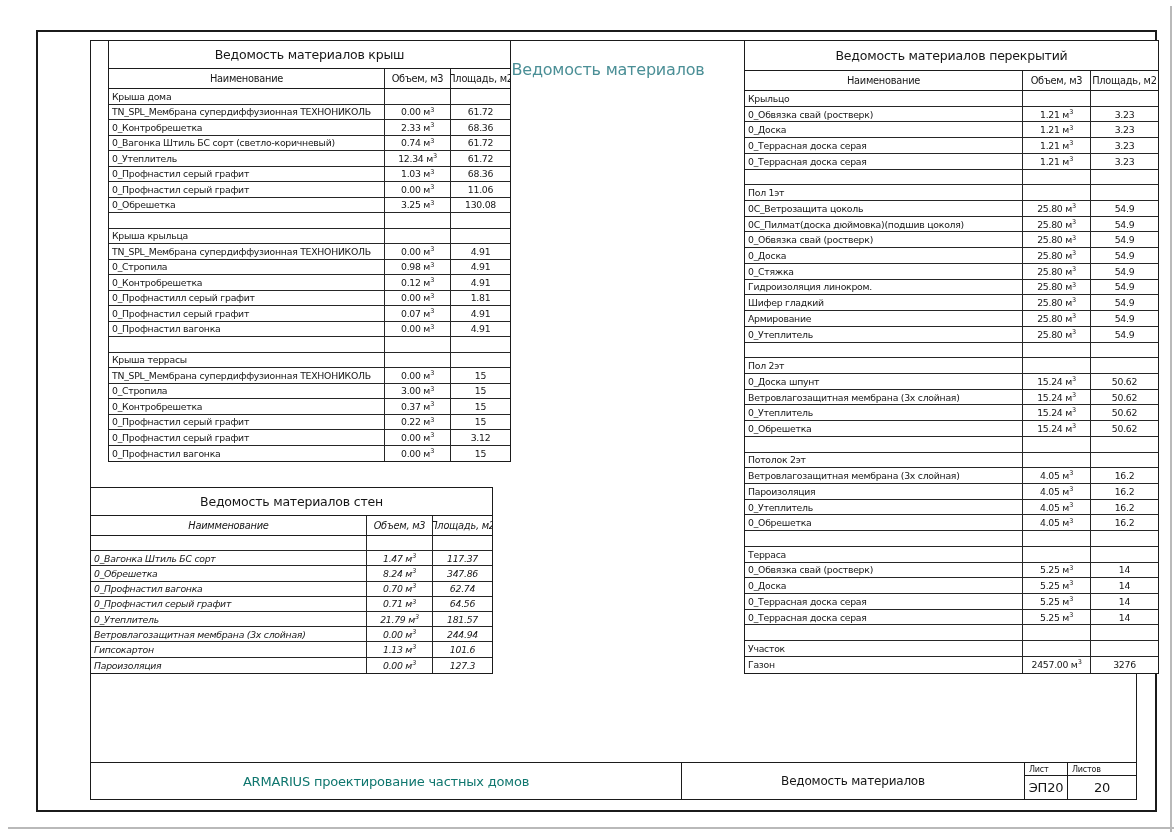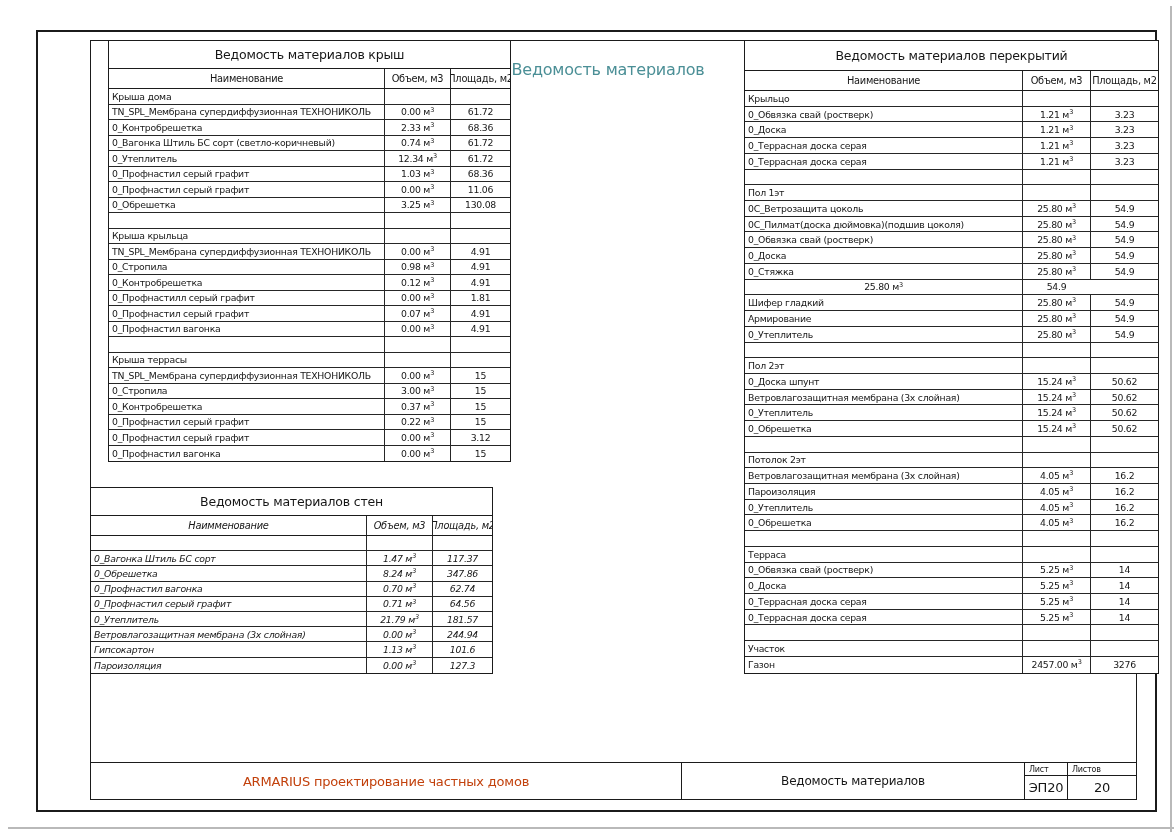--- a/index.html
+++ b/index.html
@@ -64,21 +64,21 @@
   .title-block {
     position:absolute; left:90px; top:762px; width:1047px; height:38px;
     border:1.5px solid #1b1b1b;
     display:grid; grid-template-columns:590px 343px 43px 1fr;
     background:#fff;
   }
   .tb-cell { border-left:1.3px solid #1b1b1b; }
   .tb-cell:first-child { border-left:none; }
   .tb-company {
     display:flex; align-items:center; justify-content:center;
-    font-size:13px; color:#c2410c; letter-spacing:-0.2px;
+    font-size:13px; color:#0f766e; letter-spacing:-0.2px;
   }
   .tb-doc {
     display:flex; align-items:center; justify-content:center;
     font-size:12px; letter-spacing:-0.2px;
   }
   .tb-split { display:grid; grid-template-rows:13px 1fr; }
   .tb-h { font-size:8px;  display:flex; align-items:center; padding-left:4px; border-bottom:1px solid #1b1b1b; letter-spacing:-0.2px; }
   .tb-v { font-size:13px; display:flex; align-items:center; justify-content:center; letter-spacing:-0.2px; }
 </style>
 </head>
@@ -340,20 +340,21 @@
           <div class="c name">0_Доска</div>
           <div class="c num">25.80&nbsp;м<sup>3</sup></div>
           <div class="c num">54.9</div>
         </div>
         <div class="t-row">
           <div class="c name">0_Стяжка</div>
           <div class="c num">25.80&nbsp;м<sup>3</sup></div>
           <div class="c num">54.9</div>
         </div>
         <div class="t-row">
+          <div class="c name">Гидроизоляция линокром.</div>
           <div class="c num">25.80&nbsp;м<sup>3</sup></div>
           <div class="c num">54.9</div>
         </div>
         <div class="t-row">
           <div class="c name">Шифер гладкий</div>
           <div class="c num">25.80&nbsp;м<sup>3</sup></div>
           <div class="c num">54.9</div>
         </div>
         <div class="t-row">
           <div class="c name">Армирование</div>

